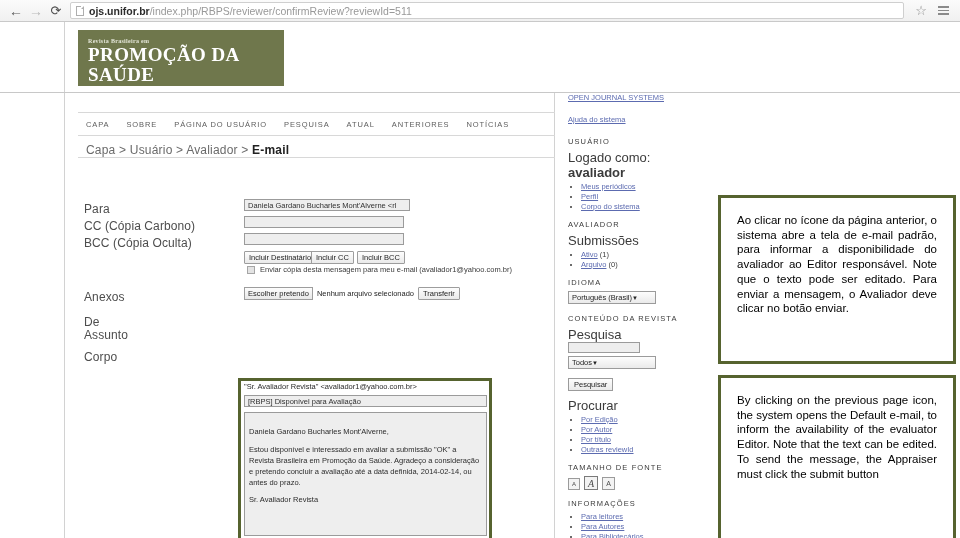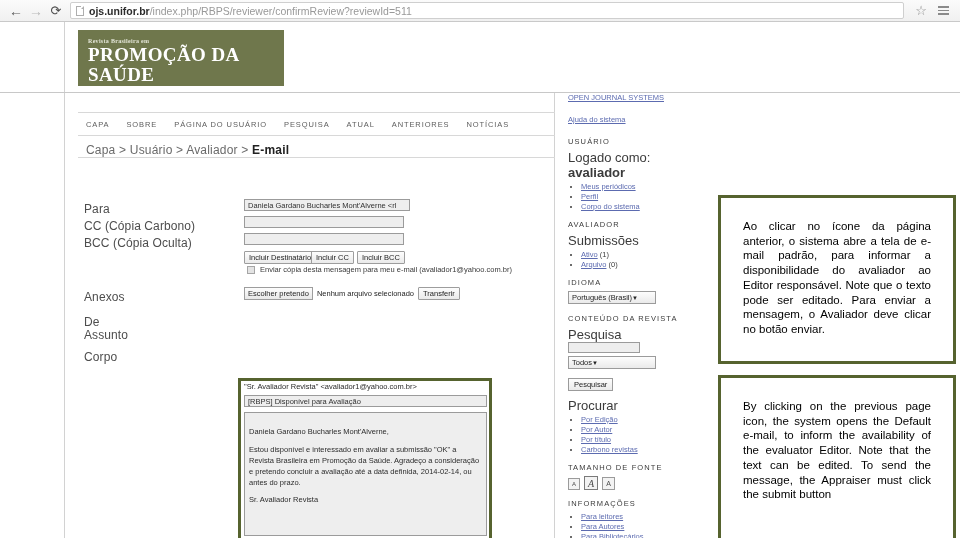--- a/index.html
+++ b/index.html
@@ -177,21 +177,21 @@
   #fsize-large { width: 13px; height: 13px; font-size: 7px; }
 
   
   .callout {
     position: absolute; border: 3px solid #56632f; background: #ffffff;
     padding: 7px 8px; color: #000000; font-size: 11.5px; line-height: 1.28;
     text-align: justify;
   }
   #callout-pt { left: 718px; top: 173px; width: 238px; height: 169px; }
   #callout-en { left: 718px; top: 353px; width: 238px; height: 178px; }
-  .callout p { margin: 14px; }
+  .callout p { margin: 8px; }
 </style>
 </head>
 <body>
 
 <div id="browser-chrome">
   <div class="nav-btn">←</div>
   <div class="nav-btn disabled">→</div>
   <div class="nav-btn reload">⟳</div>
   <div id="urlbar">
     <span id="page-doc-icon"></span>
@@ -335,21 +335,21 @@
         <li>
             <a class="sb-link">Por Edição</a>
           </li>
         <li>
             <a class="sb-link">Por Autor</a>
           </li>
         <li>
             <a class="sb-link">Por título</a>
           </li>
         <li>
-            <a class="sb-link">Carbono revistas</a>
+            <a class="sb-link">Outras reviewId</a>
           </li>
       </ul>
     </div>
 
     <div class="sb-block" style="margin-top:9px;">
       <div class="sb-head">TAMANHO DE FONTE</div>
       <div id="font-sizes">
         <span class="fsize" id="fsize-small">A</span>
         <span class="fsize" id="fsize-med">A</span>
         <span class="fsize" id="fsize-large">A</span>

